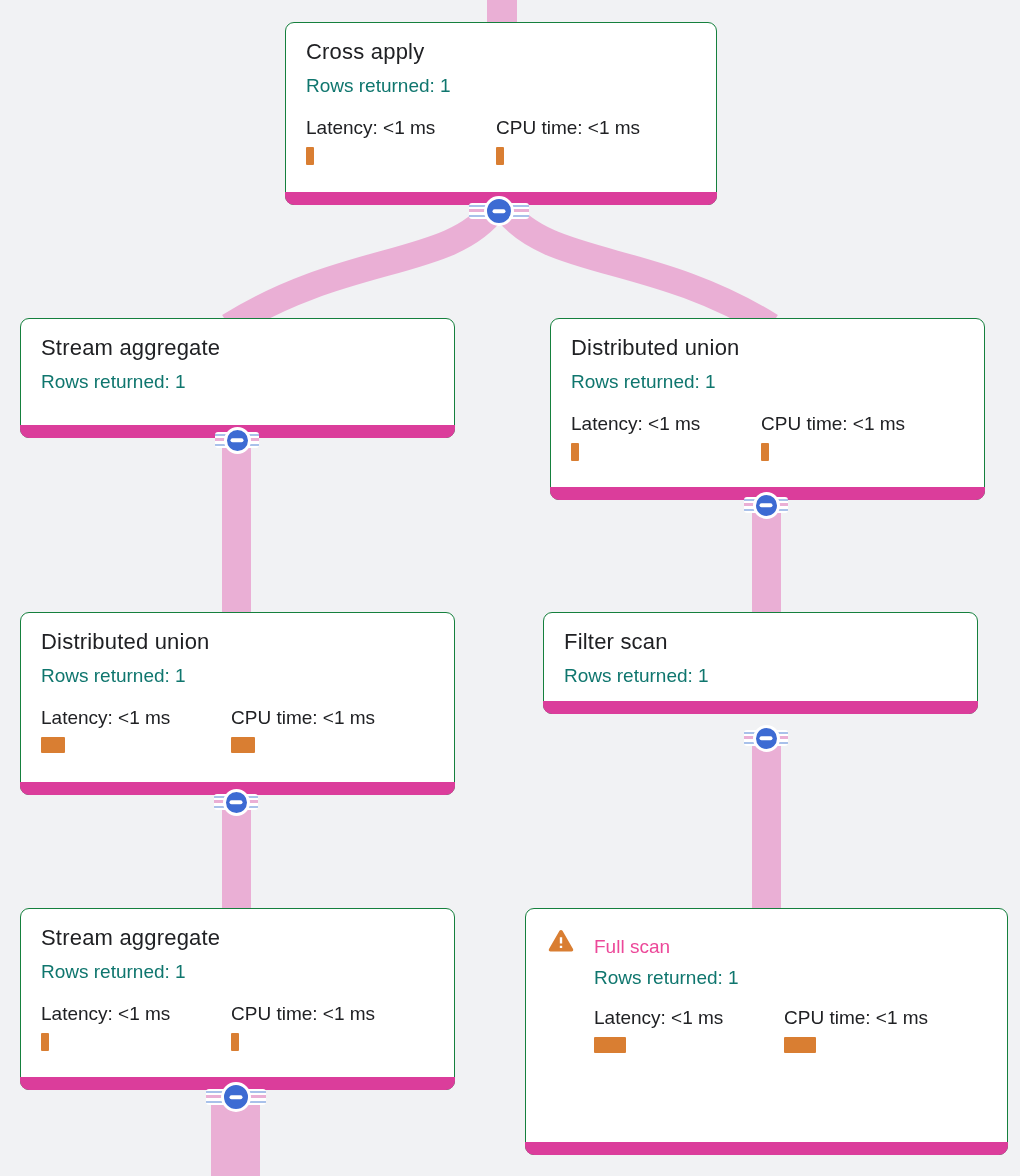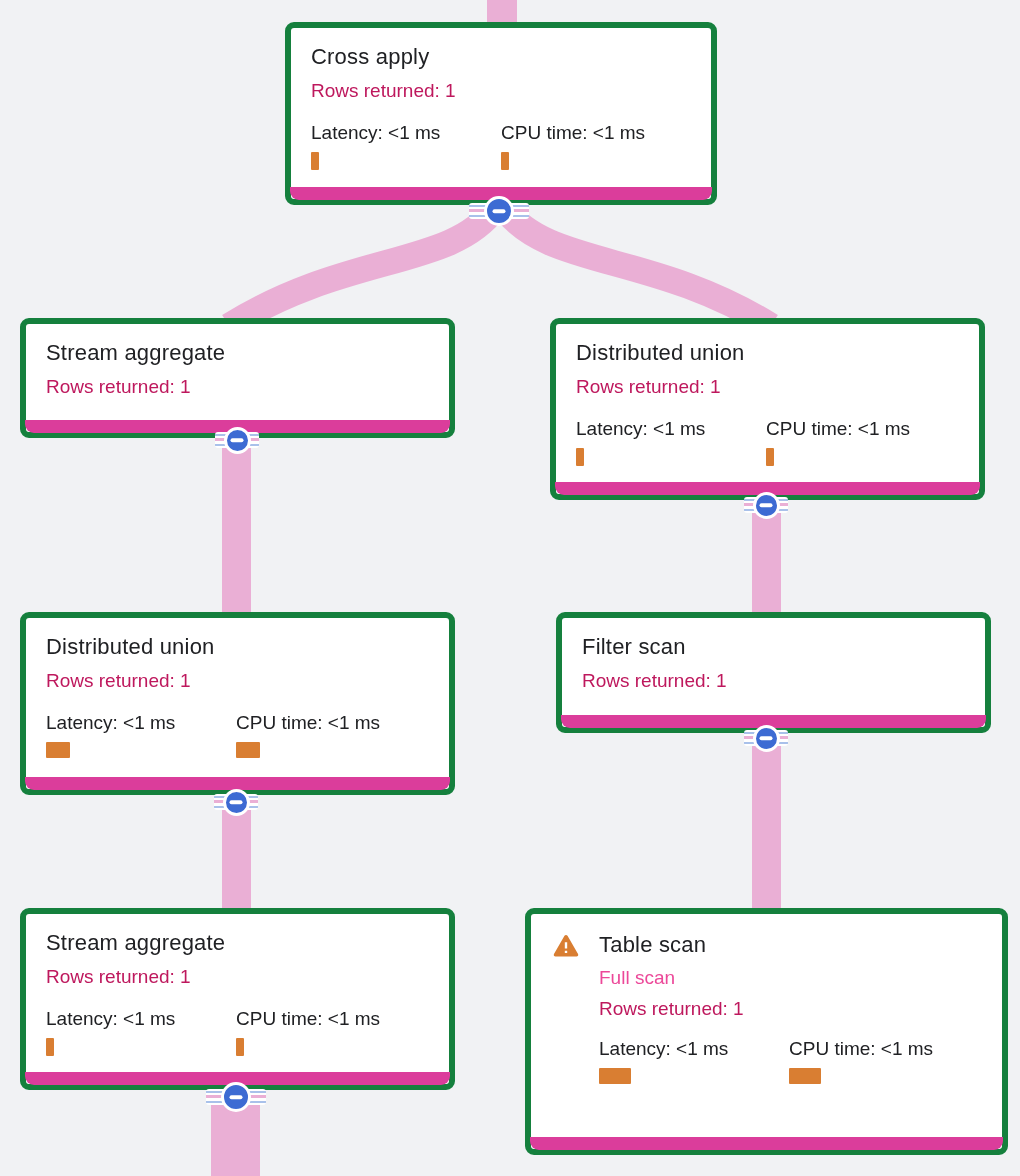--- a/index.html
+++ b/index.html
@@ -1,25 +1,25 @@
 <!DOCTYPE html>
 <html><head>
 <meta charset="utf-8">
 <style>
   html,body{margin:0;padding:0;}
   body{font-family:"Liberation Sans","DejaVu Sans",sans-serif;background:#f1f2f4;}
   #canvas{position:relative;width:1020px;height:1176px;background:#f1f2f4;overflow:hidden;}
 
   #edges{position:absolute;left:0;top:0;z-index:0;}
 
-  .card{position:absolute;z-index:1;background:#ffffff;border:6px solid #15803d;border-radius:9px;
+  .card{position:absolute;z-index:1;background:#ffffff;border:1px solid #15803d;border-radius:9px;
         box-sizing:border-box;color:#202124;}
   .accent{position:absolute;left:-1px;right:-1px;bottom:-1px;height:13px;border-radius:0 0 9px 9px;}
   .title{font-size:22px;font-weight:500;letter-spacing:.2px;color:#202124;margin:16px 20px 0;}
-  .line{font-size:19px;color:#be185d;margin:10px 20px 0;}
+  .line{font-size:19px;color:#0f766e;margin:10px 20px 0;}
   .line.gray{color:#ec4899;}
   .metrics{display:flex;margin:20px 20px 0;}
   .metric{width:190px;}
   .metric-label{font-size:19px;color:#202124;}
   .bar{margin-top:8px;border-radius:1px;}
 
   
   .ts-head{display:flex;align-items:flex-start;margin:18px 20px 0 22px;}
   .warn{width:26px;height:24px;margin-top:2px;flex:0 0 auto;}
   .ts-body{margin-left:20px;flex:1;}
@@ -106,21 +106,21 @@
         <div class="bar" style="width:24px;height:16px;background:#d97e32"></div>
       </div>
       <div class="metric">
         <div class="metric-label">CPU time: &lt;1 ms</div>
         <div class="bar" style="width:24px;height:16px;background:#d97e32"></div>
       </div>
     </div>
     <div class="accent" style="background:#db3d9b"></div>
   </div>
 
-  <div class="card" style="left:556px;top:612px;width:435px;height:121px">
+  <div class="card" style="left:543px;top:612px;width:435px;height:102px">
     <div class="title">Filter scan</div>
     <div class="line">Rows returned: 1</div>
     <div class="accent" style="background:#db3d9b"></div>
   </div>
 
   <div class="card" style="left:20px;top:908px;width:435px;height:182px">
     <div class="title">Stream aggregate</div>
     <div class="line">Rows returned: 1</div>
     <div class="metrics">
       <div class="metric">
@@ -134,21 +134,20 @@
     </div>
     <div class="accent" style="background:#db3d9b"></div>
   </div>
 
   <div class="card" style="left:525px;top:908px;width:483px;height:247px">
     <div class="ts-head">
       <svg class="warn" viewBox="0 0 24 22">
         <path d="M10.6 1.6 L0.9 18.4 C0.3 19.5 1.1 20.8 2.3 20.8 L21.7 20.8 C22.9 20.8 23.7 19.5 23.1 18.4 L13.4 1.6 C12.8 0.5 11.2 0.5 10.6 1.6 Z M13.1 17.5 h-2.2 v-2.2 h2.2 Z M13.1 13.2 h-2.2 V7.6 h2.2 Z" fill="#d97e32"></path>
       </svg>
       <div class="ts-body">
-        <div class="title">Table scan</div>
         <div class="line gray">Full scan</div>
         <div class="line">Rows returned: 1</div>
         <div class="metrics">
           <div class="metric">
             <div class="metric-label">Latency: &lt;1 ms</div>
             <div class="bar" style="width:32px;height:16px;background:#d97e32"></div>
           </div>
           <div class="metric">
             <div class="metric-label">CPU time: &lt;1 ms</div>
             <div class="bar" style="width:32px;height:16px;background:#d97e32"></div>

